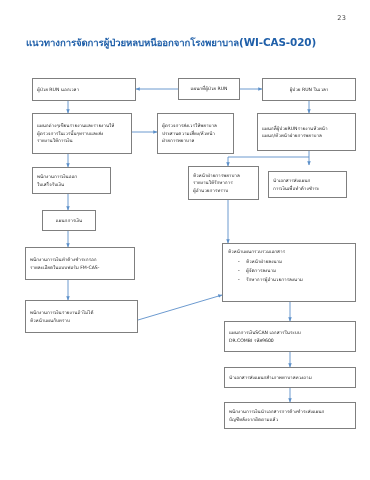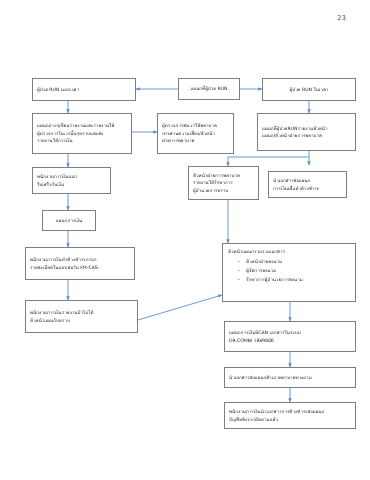--- a/index.html
+++ b/index.html
@@ -101,20 +101,21 @@
     pointer-events: none;
   }
 </style>
 </head>
 <body>
 
 <div id="page">
 
   <div id="page-number">23</div>
 
+  <div id="doc-title"><span>แนวทางการจัดการผู้ป่วยหลบหนีออกจากโรงพยาบาล</span><span class="code">(WI-CAS-020)</span></div>
 
   <svg id="connectors" viewBox="0 0 370 480">
     <defs>
       <marker id="ah" markerWidth="5" markerHeight="5" refX="4.2" refY="2" orient="auto">
         <path d="M0,0 L4.4,2 L0,4 z" fill="#5b8fc9"></path>
       </marker>
     </defs>
     <g stroke="#5b8fc9" stroke-width="0.9" fill="none" marker-end="url(#ah)">
 
       <path d="M178,89 L136,89"></path>

